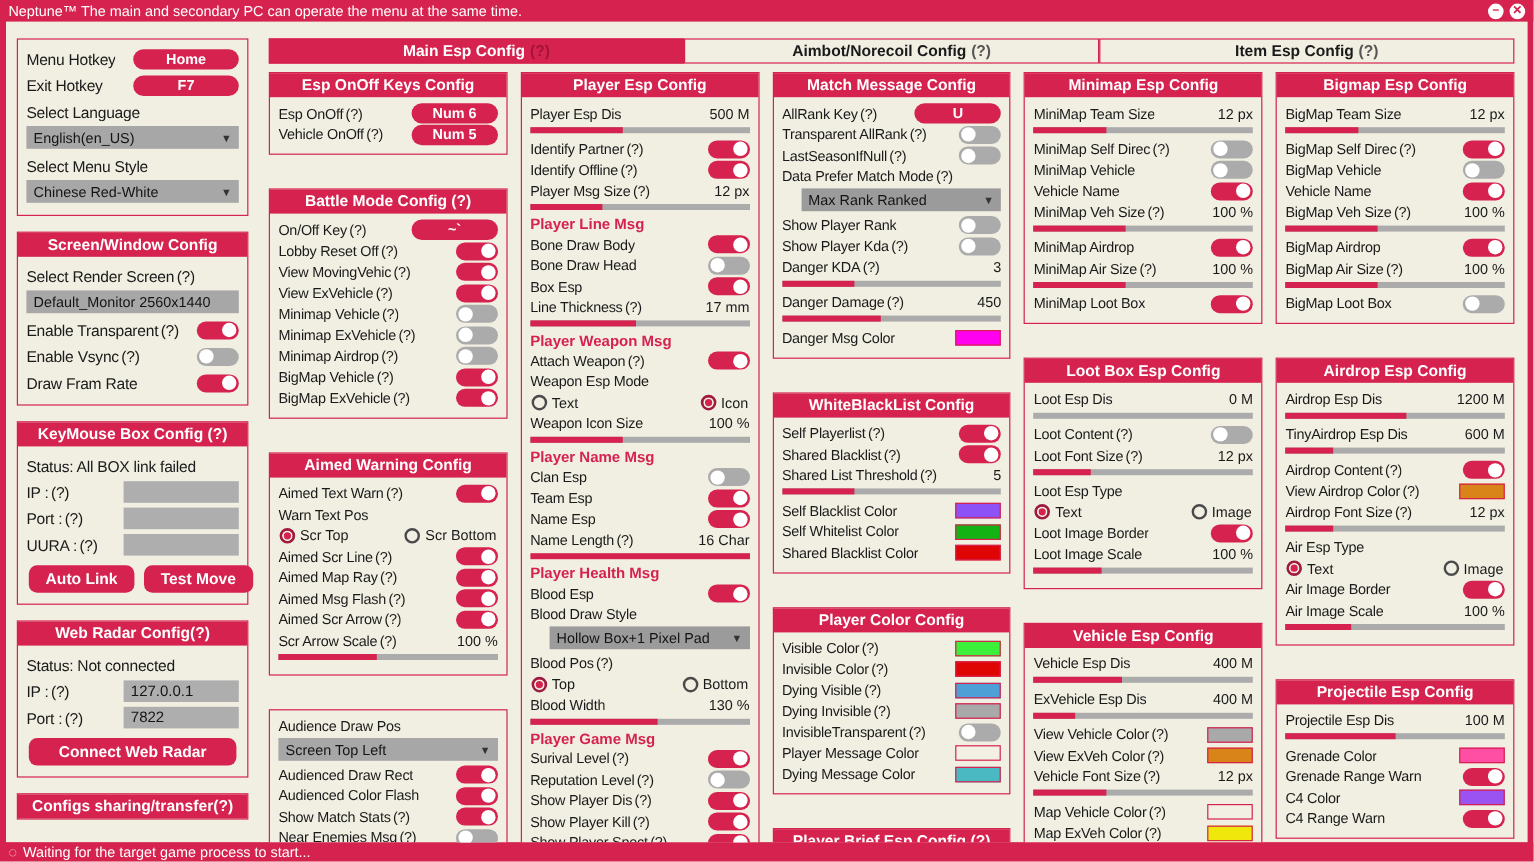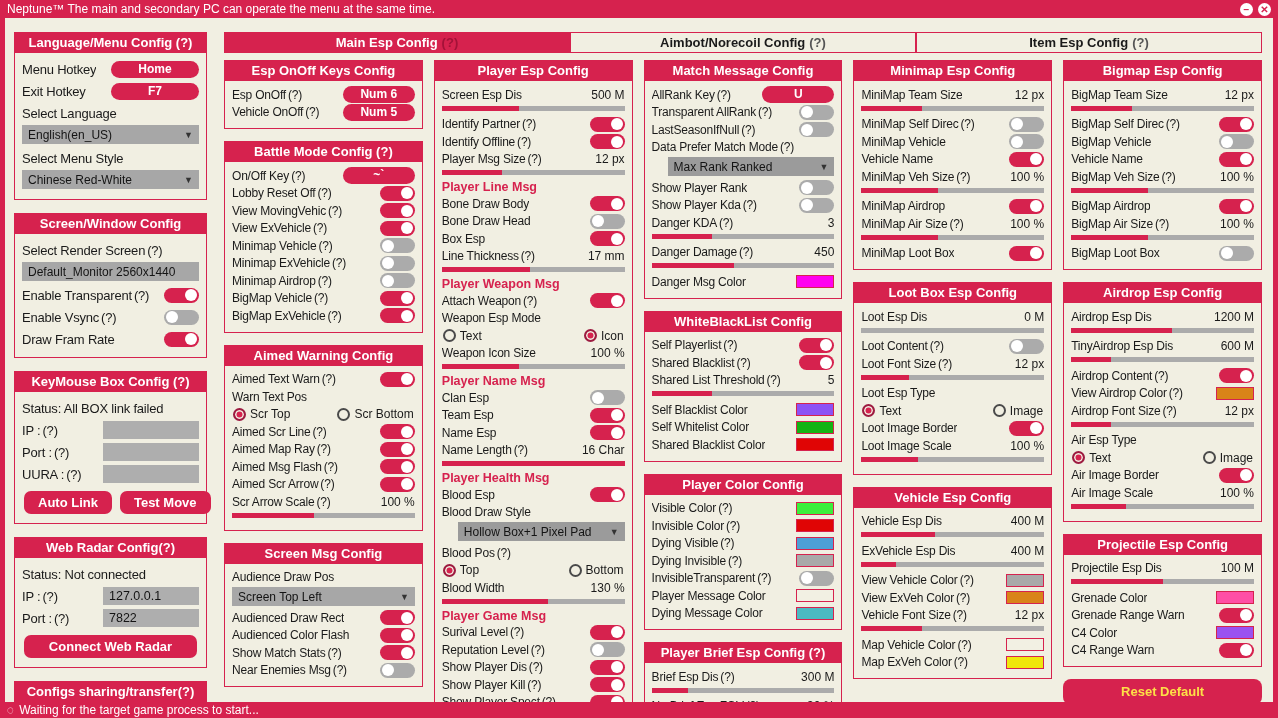--- a/index.html
+++ b/index.html
@@ -16,21 +16,21 @@
   .main{flex:1;background:var(--bg);margin:0 5px;padding:14px 11px 6px 9px;display:flex;overflow:hidden;}
   .statusbar{height:16px;background:var(--accent);color:#fff;font-size:12px;display:flex;align-items:center;gap:5px;padding:0 7px;flex-shrink:0;}
   .leftcol{width:193px;flex-shrink:0;display:flex;flex-direction:column;gap:13px;margin-right:17px;}
   .rightarea{flex:1;display:flex;flex-direction:column;min-width:0;}
   .tabs{display:flex;height:21px;margin-bottom:7px;flex-shrink:0;}
   .tab{flex:1;text-align:center;font-size:13px;font-weight:bold;line-height:19px;border:1px solid var(--accent);color:var(--ink);white-space:nowrap;overflow:hidden;}
   .tab.active{background:var(--accent);color:#fff;}
   .thint{margin-left:4px;color:#555;font-weight:bold;}
   .tab.active .thint{color:#a31238;}
   .grid{display:grid;grid-template-columns:repeat(5,1fr);gap:11px;align-items:start;flex:1;}
-  .col{display:flex;flex-direction:column;gap:12px;min-width:0;}
+  .col{display:flex;flex-direction:column;gap:28px;min-width:0;}
   .panel{border:1px solid var(--accent);background:var(--bg);}
   .phead{height:20px;line-height:20px;background:var(--accent);color:#fff;font-weight:bold;text-align:center;font-size:13px;white-space:nowrap;overflow:hidden;}
   .pbody{padding:5px 7px 7px;}
   .row{display:flex;justify-content:space-between;align-items:center;min-height:17.5px;gap:4px;}
   .leftcol .row{min-height:22px;}
   .lbl{white-space:nowrap;font-size:12px;letter-spacing:-0.2px;overflow:hidden;}
   .leftcol .lbl{font-size:13px;}
   .hint{margin-left:2px;}
   .val{font-size:12px;white-space:nowrap;}
   .sub{color:var(--accent);font-weight:bold;font-size:12.5px;margin:3px 0 1px;white-space:nowrap;}
@@ -65,21 +65,20 @@
   <div class="titlebar">
     <span>Neptune™  The main and secondary PC can operate the menu at the same time.</span>
     <span class="winbtns">
       <span class="winbtn">−</span>
       <span class="winbtn">✕</span>
     </span>
   </div>
   <div class="main">
     <div class="leftcol">
         <div class="panel">
-          <div class="phead">Language/Menu Config (?)</div>
           <div class="pbody">
             <div class="row">
               <span class="lbl"><span>Menu Hotkey</span></span>
               <span class="keybtn">Home</span>
             </div>
             <div class="row">
               <span class="lbl"><span>Exit Hotkey</span></span>
               <span class="keybtn">F7</span>
             </div>
             <div class="row">
@@ -271,21 +270,20 @@
                     <span class="lbl"><span>Scr Arrow Scale</span><span class="hint">(?)</span></span>
                     <span class="val">100 %</span>
                   </div>
                   <div class="bar">
                     <div class="fill" style="width: 45%;"></div>
                   </div>
                 </div>
               </div>
             </div>
             <div class="panel">
-              <div class="phead">Screen Msg Config</div>
               <div class="pbody">
                 <div class="row">
                   <span class="lbl"><span>Audience Draw Pos</span></span>
                 </div>
                 <div class="select">
                   <span class="val">Screen Top Left</span>
                   <span class="arr">▼</span>
                 </div>
                 <div class="row">
                   <span class="lbl"><span>Audienced Draw Rect</span></span>
@@ -305,21 +303,21 @@
                 </div>
               </div>
             </div>
           </div>
           <div class="col">
             <div class="panel">
               <div class="phead">Player Esp Config</div>
               <div class="pbody">
                 <div class="sliderwrap">
                   <div class="row">
-                    <span class="lbl"><span>Screen Esp Dis</span></span>
+                    <span class="lbl"><span>Player Esp Dis</span></span>
                     <span class="val">500 M</span>
                   </div>
                   <div class="bar">
                     <div class="fill" style="width: 42%;"></div>
                   </div>
                 </div>
                 <div class="row">
                   <span class="lbl"><span>Identify Partner</span><span class="hint">(?)</span></span>
                   <span class="tgl on"></span>
                 </div>

